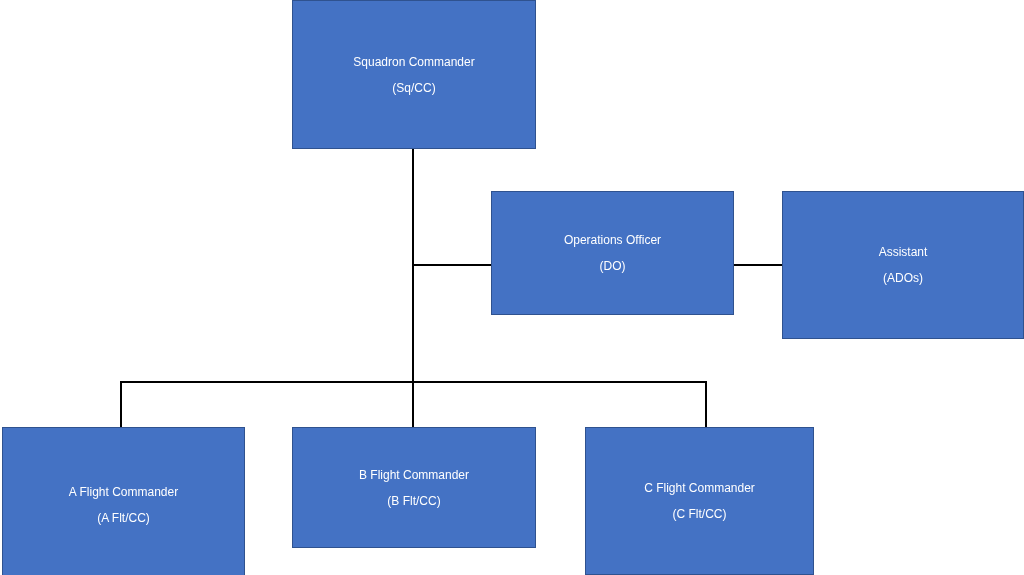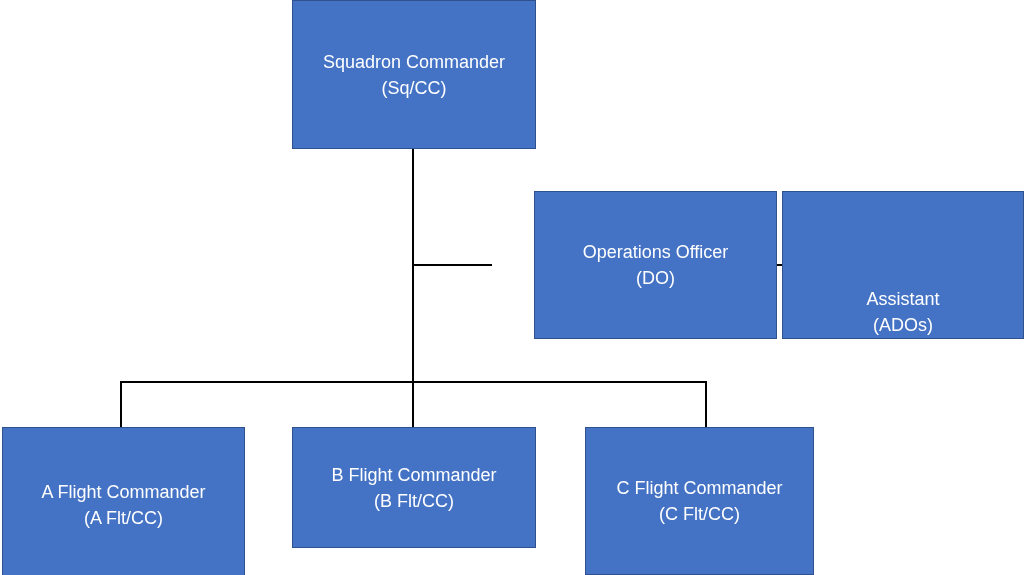--- a/index.html
+++ b/index.html
@@ -1,46 +1,46 @@
 <!DOCTYPE html>
 <html><head>
   <meta charset="utf-8">
   <style>
     html, body { margin: 0; padding: 0; background: #ffffff; }
     body { width: 1024px; height: 575px; position: relative; overflow: hidden;
       font-family: "Liberation Sans", "DejaVu Sans", sans-serif; }
     .node { position: absolute; box-sizing: border-box; background: #4472C4;
       border: 1.5px solid #2F528F; color: #ffffff; display: flex; flex-direction: column;
-      align-items: center; justify-content: center; text-align: center; font-size: 18px; line-height: 26px; }
+      align-items: center; justify-content: center; text-align: center; font-size: 12px; line-height: 26px; }
     .node span { display: block; }
     .line { position: absolute; background: #000000; }
     .h { height: 2px; }
     .v { width: 2px; }
   </style>
 </head>
 <body>
 
 <div class="line v" style="left:412px; top:148px; height:280px;"></div>
 <div class="line h" style="left:412px; top:264px; width:80px;"></div>
 <div class="line h" style="left:733px; top:264px; width:50px;"></div>
 <div class="line h" style="left:120px; top:381px; width:587px;"></div>
 <div class="line v" style="left:120px; top:381px; height:47px;"></div>
 <div class="line v" style="left:705px; top:381px; height:47px;"></div>
 
 <div class="node" style="left:292px; top:0px; width:244px; height:149px;">
   <span>Squadron Commander</span>
   <span>(Sq/CC)</span>
 </div>
 
-<div class="node" style="left:491px; top:191px; width:243px; height:148px;margin-left:43px;">
+<div class="node" style="left:491px; top:191px; width:243px; height:124px;">
   <span>Operations Officer</span>
   <span>(DO)</span>
 </div>
 
-<div class="node" style="left:782px; top:191px; width:242px; height:148px;justify-content:flex-end;">
+<div class="node" style="left:782px; top:191px; width:242px; height:148px;">
   <span>Assistant</span>
   <span>(ADOs)</span>
 </div>
 
 <div class="node" style="left:2px; top:427px; width:243px; height:156px;">
   <span>A Flight Commander</span>
   <span>(A Flt/CC)</span>
 </div>
 
 <div class="node" style="left:292px; top:427px; width:244px; height:121px;">

